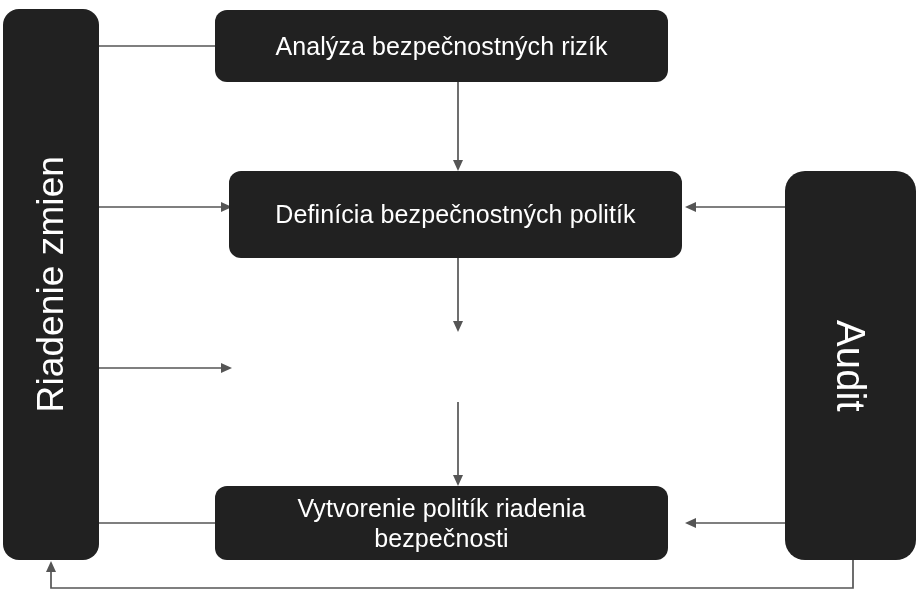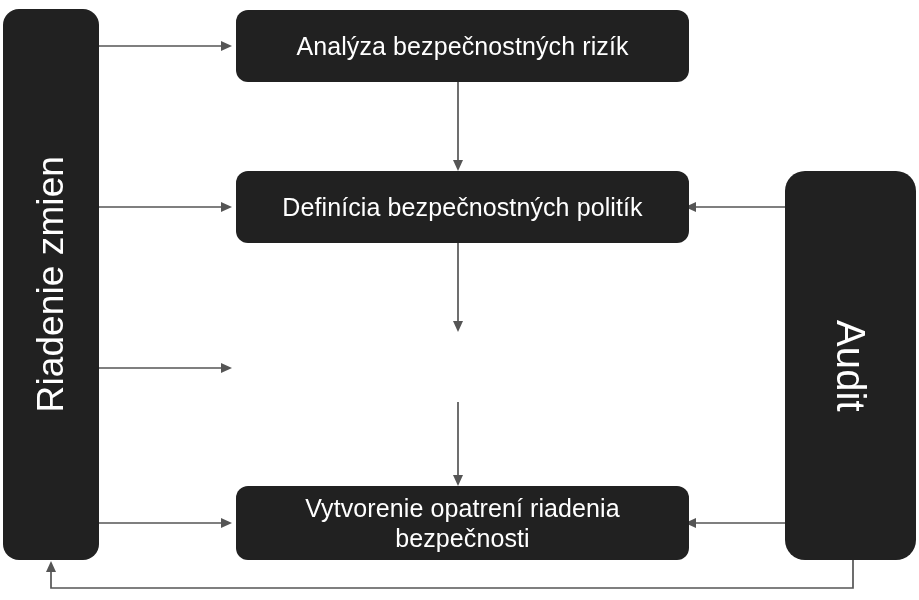--- a/index.html
+++ b/index.html
@@ -54,27 +54,27 @@
     font-weight: 400;
   }
   .vlabel-down {
     writing-mode: vertical-rl;
     white-space: nowrap;
     font-size: 40px;
     font-weight: 400;
   }
   
   .proc {
-    left: 236px;
+    left: 215px;
     width: 453px;
     font-size: 25px;
     padding: 0 14px;
   }
   #node-analyza   { top: 10px;  height: 72px; }
-  #node-definicia { top: 171px; height: 72px; }
+  #node-definicia { top: 171px; height: 87px; margin-left: 14px; }
   #node-volba     { top: 332px; height: 70px; }
   #node-vytvorenie{ top: 486px; height: 74px; }
 
   
   #connectors {
     position: absolute;
     left: 0;
     top: 0;
     width: 919px;
     height: 600px;
@@ -160,18 +160,18 @@
     <span>Analýza bezpečnostných rizík</span>
   </div>
 
   <div class="node proc" id="node-definicia">
     <span>Definícia bezpečnostných politík</span>
   </div>
 
 
   <div class="node proc" id="node-vytvorenie">
     <span>
-      <span>Vytvorenie opatrení riadenia</span><br>
+      <span>Vytvorenie politík riadenia</span><br>
       <span>bezpečnosti</span>
     </span>
   </div>
 
 </div>
 
 </body></html>

